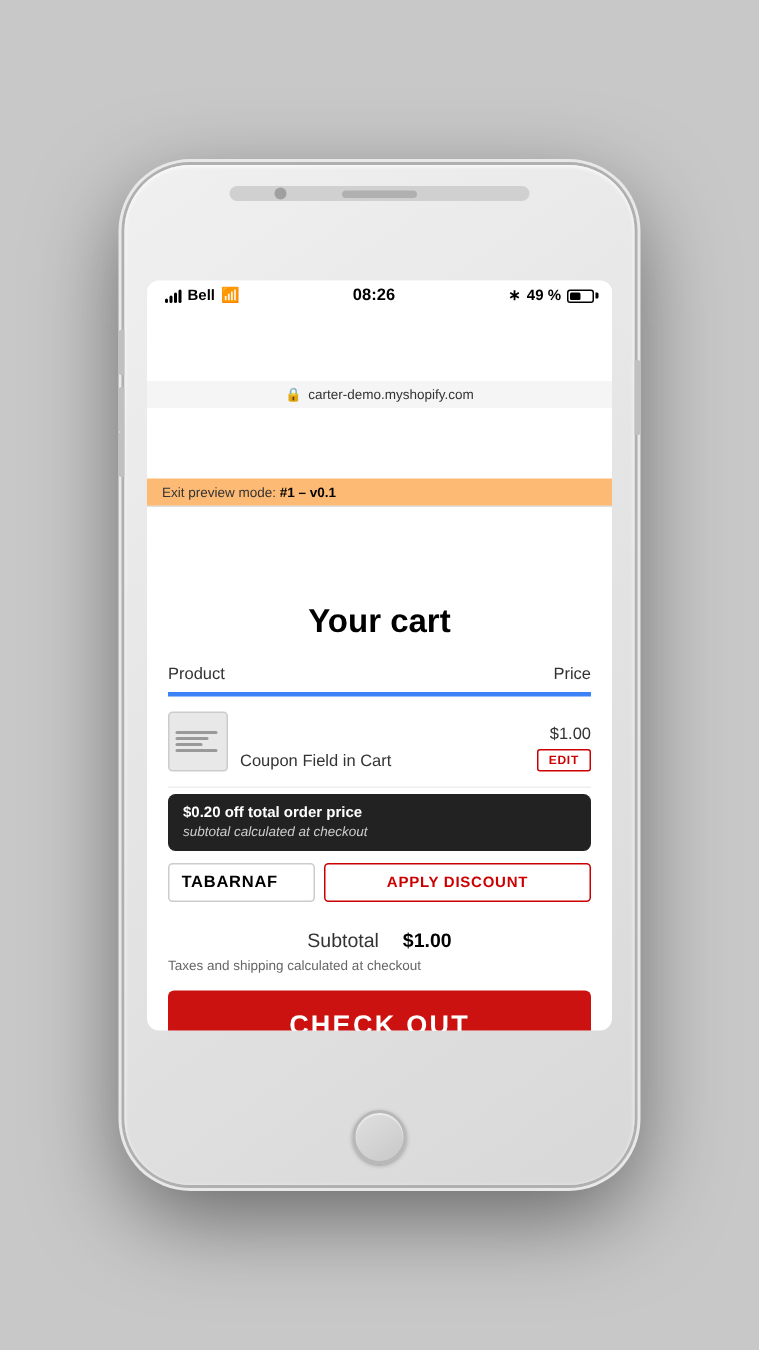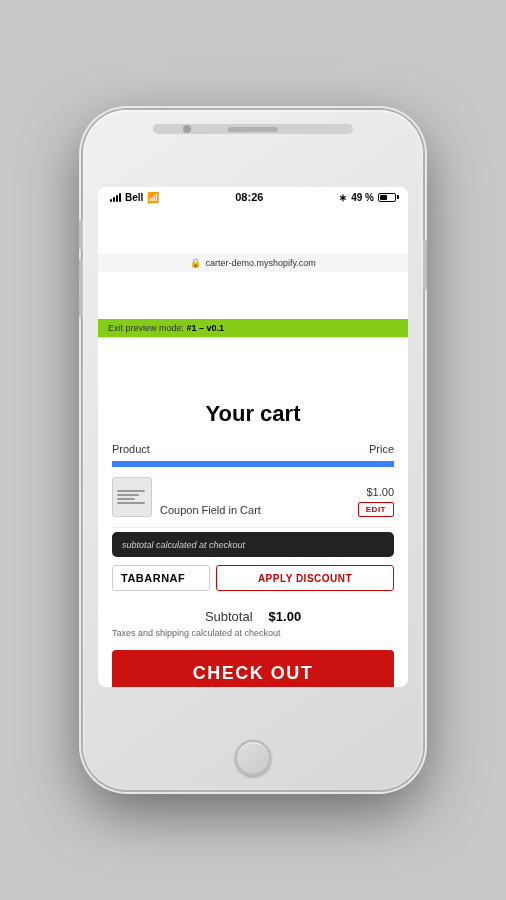--- a/index.html
+++ b/index.html
@@ -164,21 +164,21 @@
       justify-content: center;
       padding: 4px 8px;
       gap: 4px;
       font-size: 9px;
       color: #333;
       flex-shrink: 0;
     }
 
     
     .preview-banner {
-      background: #84cc16;
+      background: #fdba74;
       padding: 4px 10px;
       font-size: 9px;
       color: #333;
       flex-shrink: 0;
       border-bottom: 1px solid #e0e0e0;
     }
     .preview-banner .version {
       font-weight: 700;
       color: #000;
     }
@@ -195,21 +195,21 @@
       font-size: 22px;
       font-weight: 800;
       padding: 16px 0 10px;
       color: #000;
     }
 
     .cart-table-header {
       display: flex;
       justify-content: space-between;
       padding: 6px 0;
-      border-bottom: 6px solid #3b82f6;
+      border-bottom: 3px solid #3b82f6;
       font-size: 11px;
       color: #333;
       font-weight: 400;
     }
 
     .cart-item {
       display: flex;
       align-items: flex-end;
       padding: 10px 0;
       border-bottom: 1px solid #eee;
@@ -430,20 +430,21 @@
           <div class="cart-item-name">Coupon Field in Cart</div>
         </div>
         <div class="cart-item-price-col">
           <div class="cart-item-price">$1.00</div>
           <button class="edit-btn">EDIT</button>
         </div>
       </div>
 
       
       <div class="discount-tooltip">
+        <span class="main-text">$0.20 off total order price</span>
         <span class="sub-text">subtotal calculated at checkout</span>
       </div>
 
       
       <div class="coupon-row">
         <input class="coupon-input" type="text" value="TABARNAF" style="">
         <button class="apply-btn">APPLY DISCOUNT</button>
       </div>
 
       

